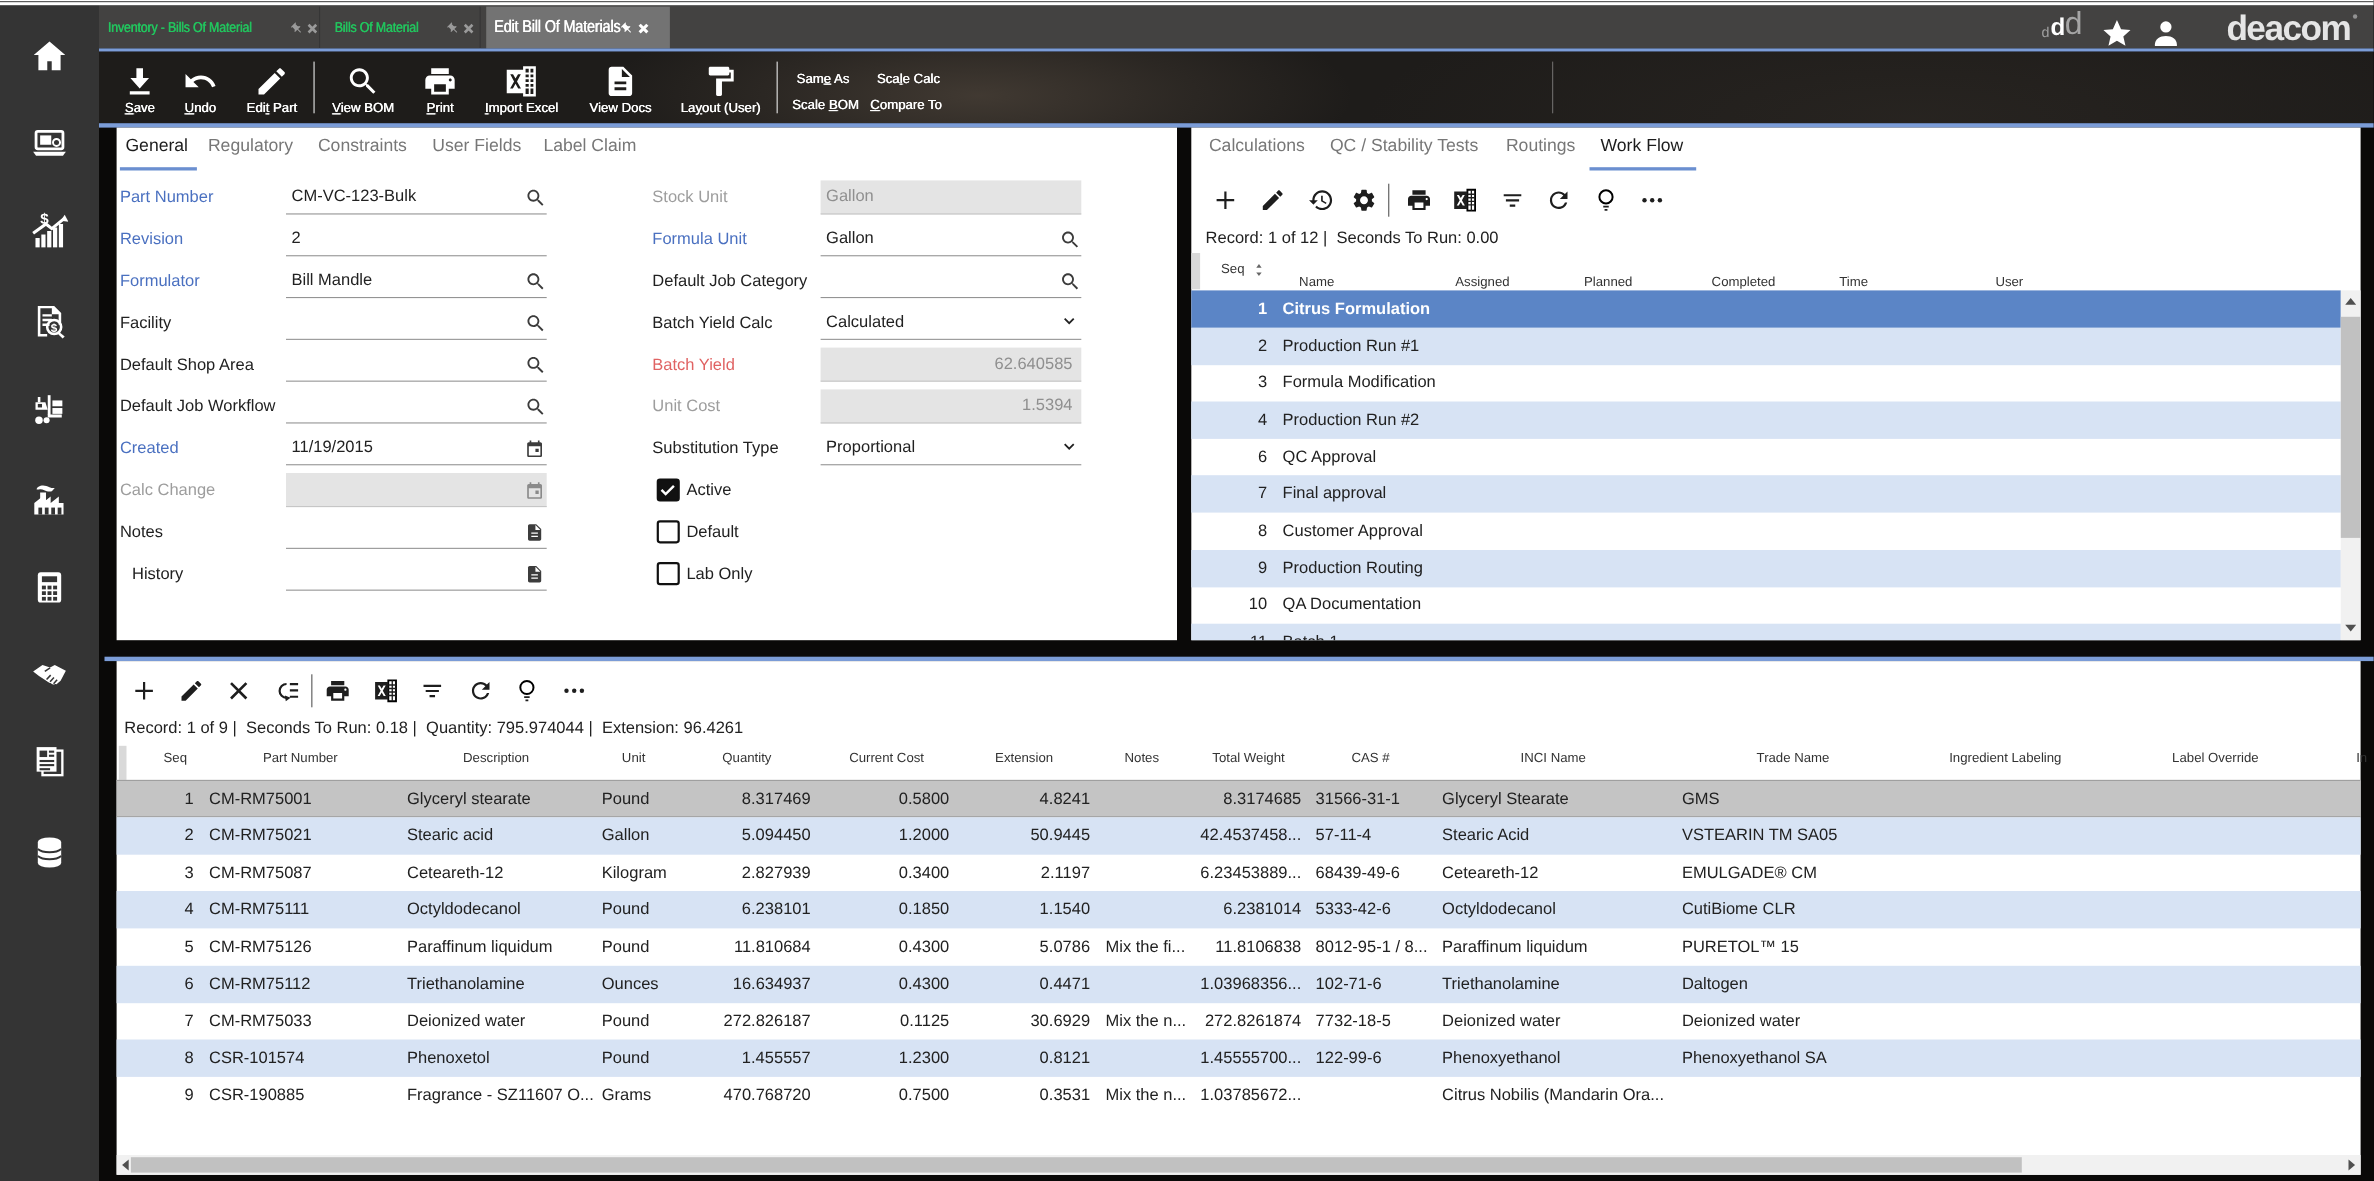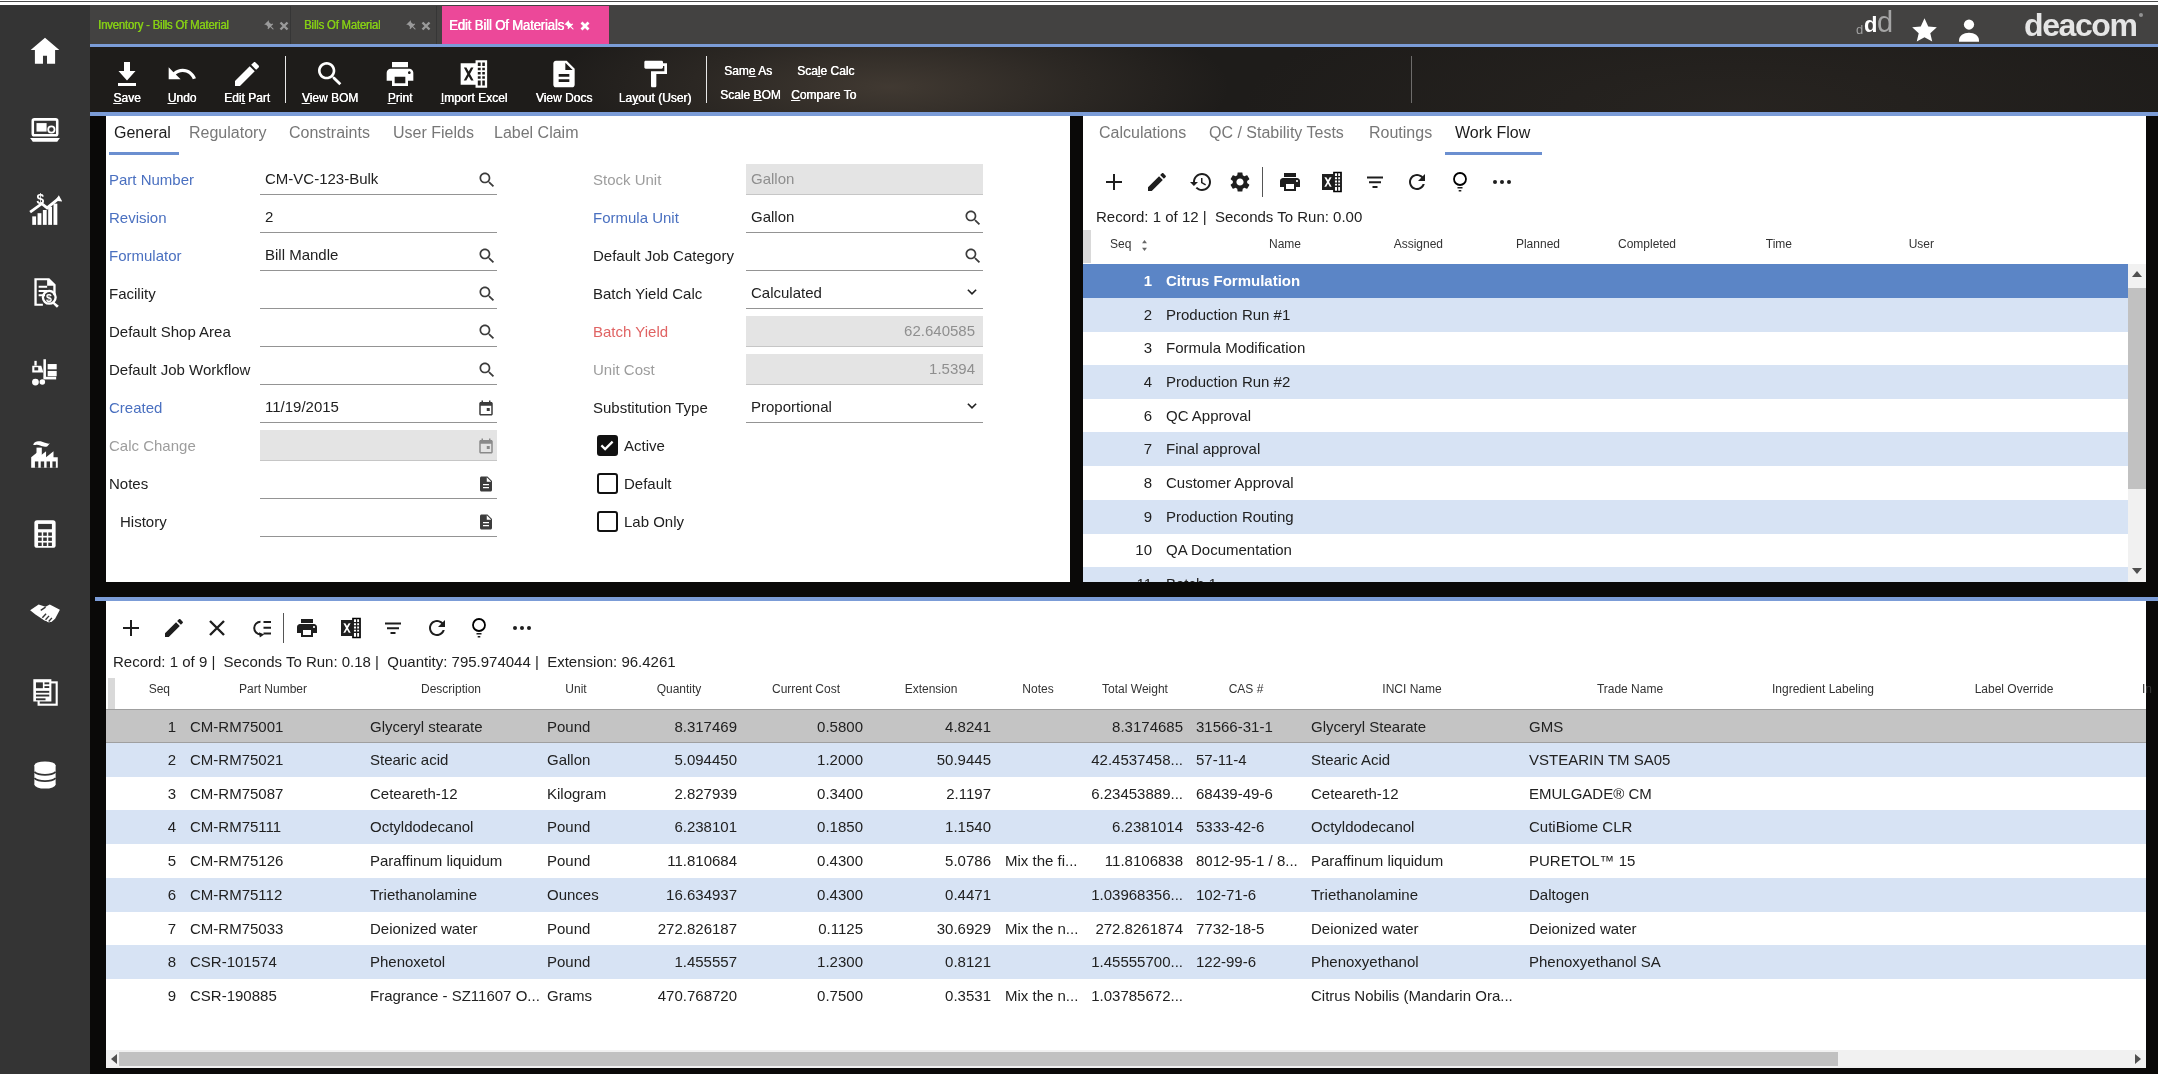--- a/index.html
+++ b/index.html
@@ -2,23 +2,23 @@
 <html><head><meta charset="utf-8"><style>
 *{margin:0;padding:0;box-sizing:border-box}
 html,body{width:2158px;height:1074px;overflow:hidden;background:#0a0908;font-family:"Liberation Sans",sans-serif;position:relative}
 .a{position:absolute}
 .panel{position:absolute;background:#fff}
 
 #topstrip{left:0;top:0;width:2158px;height:5px;background:#fff}
 #topline{left:0;top:1px;width:2158px;height:1px;background:#4c4c4c}
 #sidebar{left:0;top:5px;width:90px;height:1069px;background:#343434}
 #tabbar{left:90px;top:5px;width:2068px;height:39px;background:#434241}
-.tab{position:absolute;top:1px;height:38px;color:#84cc16;font-size:12px;font-weight:400;letter-spacing:-0.2px;line-height:38px;text-shadow:0.5px 0 0 currentColor}
+.tab{position:absolute;top:1px;height:38px;color:#22c55e;font-size:12px;font-weight:400;letter-spacing:-0.2px;line-height:38px;text-shadow:0.5px 0 0 currentColor}
 .tab .tx{position:absolute;top:0;white-space:nowrap}
-#tab3{background:#ec4899;color:#fff}
+#tab3{background:#737373;color:#fff}
 .bluebar{position:absolute;left:90px;width:2068px;background:#7b9cd7}
 #toolbar{left:90px;top:47px;width:2068px;height:65px;background:#1e1c1a;overflow:hidden}
 .tbtn{position:absolute;top:0;width:110px;height:65px;color:#fff;text-align:center}
 .tbtn svg{position:absolute;top:11px;left:50%;margin-left:-16px;width:32px;height:32px;fill:#fff}
 .tbtn .lb{position:absolute;left:0;top:44px;width:100%;font-size:12px;color:#fff;white-space:nowrap;text-shadow:0.4px 0 0 currentColor}
 .tsep{position:absolute;top:9px;width:1px;height:47px;background:#e8e8e8}
 .t2{position:absolute;color:#fff;font-size:12px;white-space:nowrap;text-shadow:0.4px 0 0 currentColor}
 u{text-decoration:underline}
 
 .sic{position:absolute;left:28px;width:34px;height:34px;fill:#fff}
@@ -44,21 +44,21 @@
 .rec{position:absolute;font-size:15px;color:#212121;white-space:nowrap}
 .hdr{position:absolute;font-size:12px;color:#333;white-space:nowrap}
 .grow{position:absolute;height:34px;font-size:15px;color:#212121}
 .grow span{position:absolute;top:0;line-height:33px;white-space:nowrap;overflow:hidden}
 .rb{background:#d7e3f4}
 .selb{background:#5b85c6}
 .selb span{color:#fff;font-weight:700}
 .selg{background:#c4c4c4;border-top:1px solid #9f9f9f;border-bottom:1px solid #9f9f9f}
 
 .hc{width:160px;text-align:center;top:81px}
-.hc2{width:120px;text-align:right;top:121px}
+.hc2{width:120px;text-align:left;top:133px}
 .cs1{left:29px;width:40px;text-align:right}
 .cs2{left:83px}
 .c1{left:0;width:70px;text-align:right}
 .c2{left:84px}
 .c3{left:264px}
 .c4{left:441px}
 .c5{left:534px;width:97px;text-align:right}
 .c6{left:664px;width:93px;text-align:right}
 .c7{left:794px;width:91px;text-align:right}
 .c8{left:899px;width:76px}

